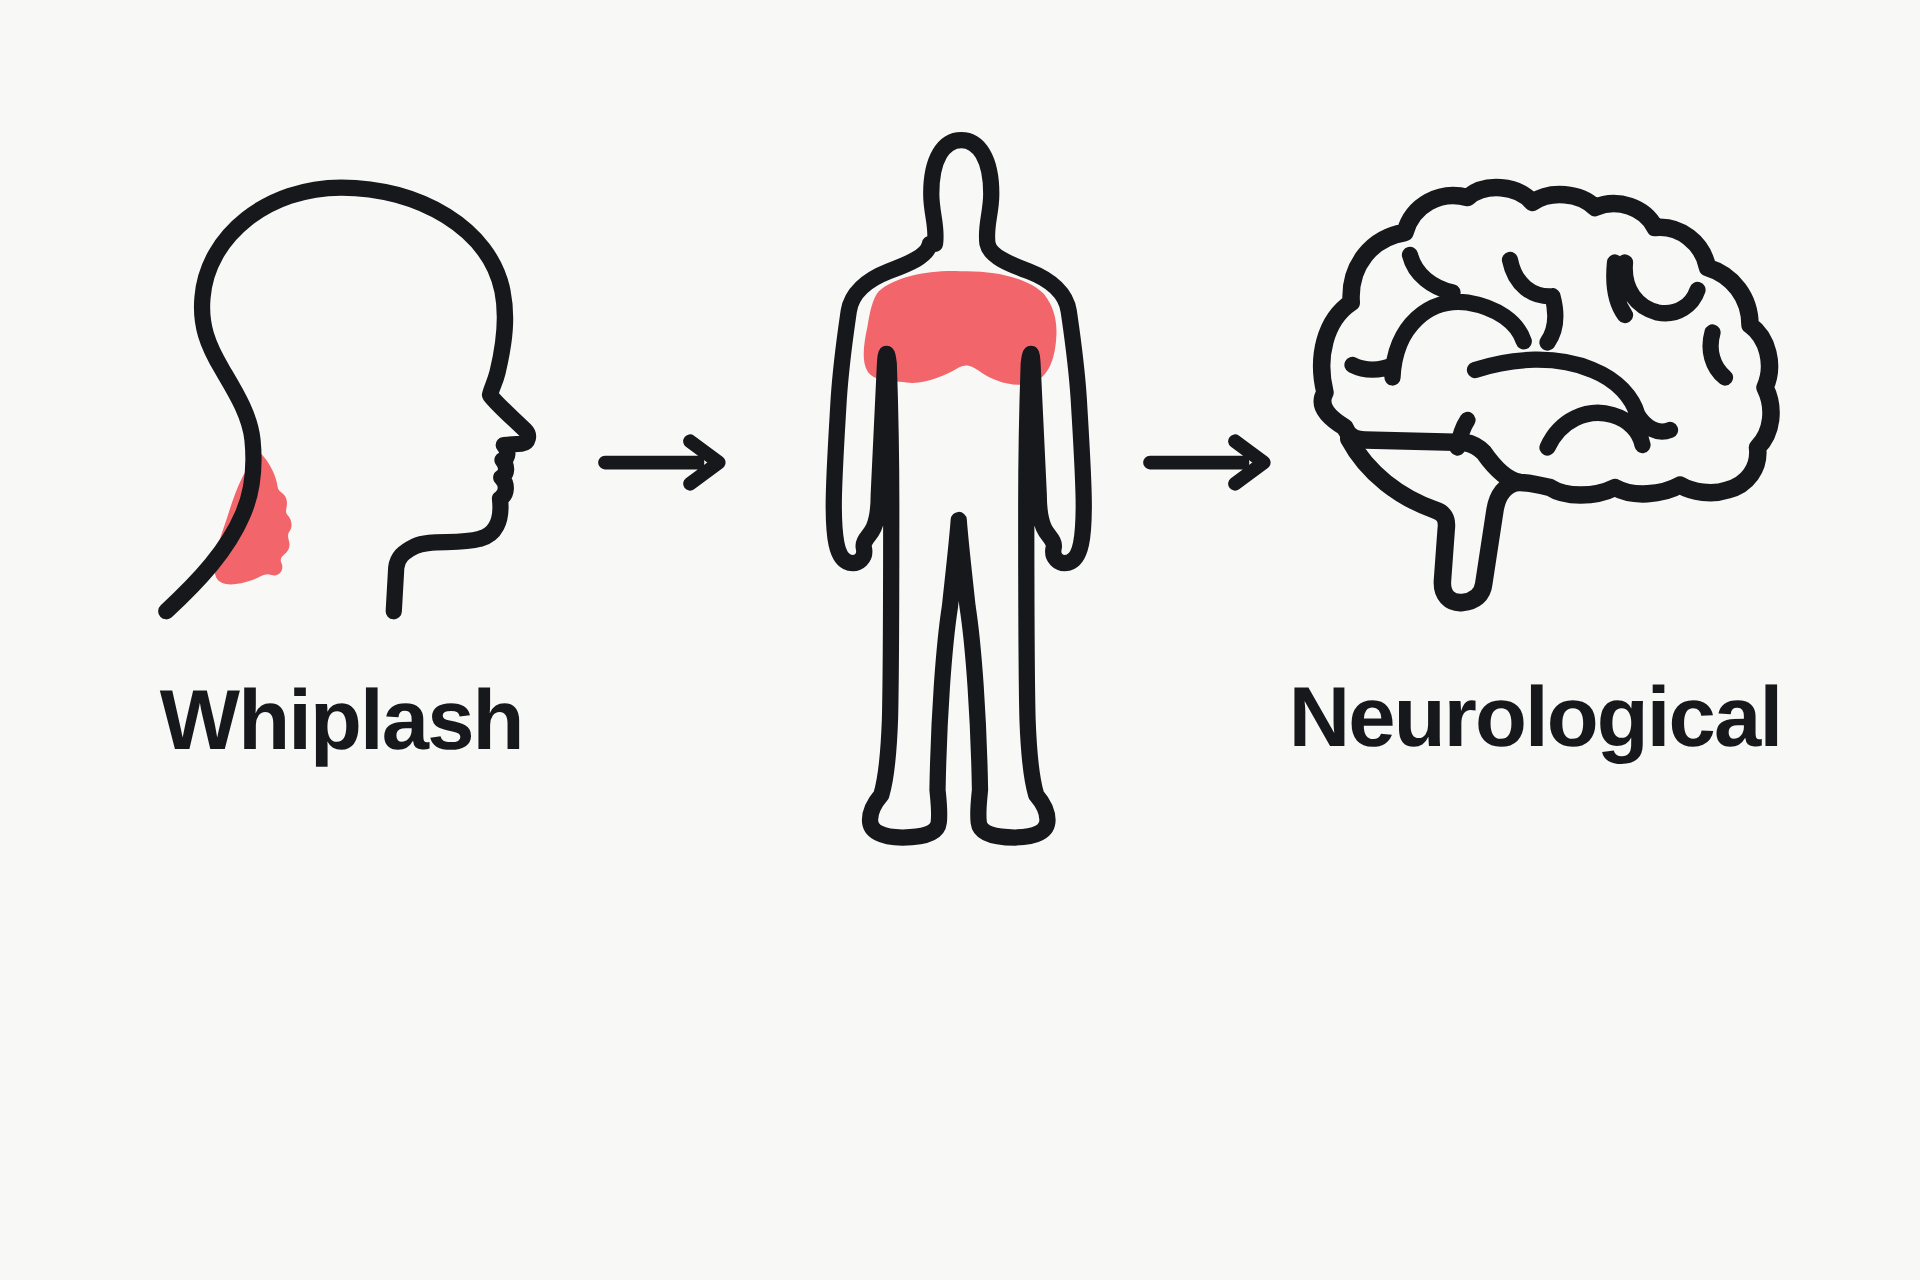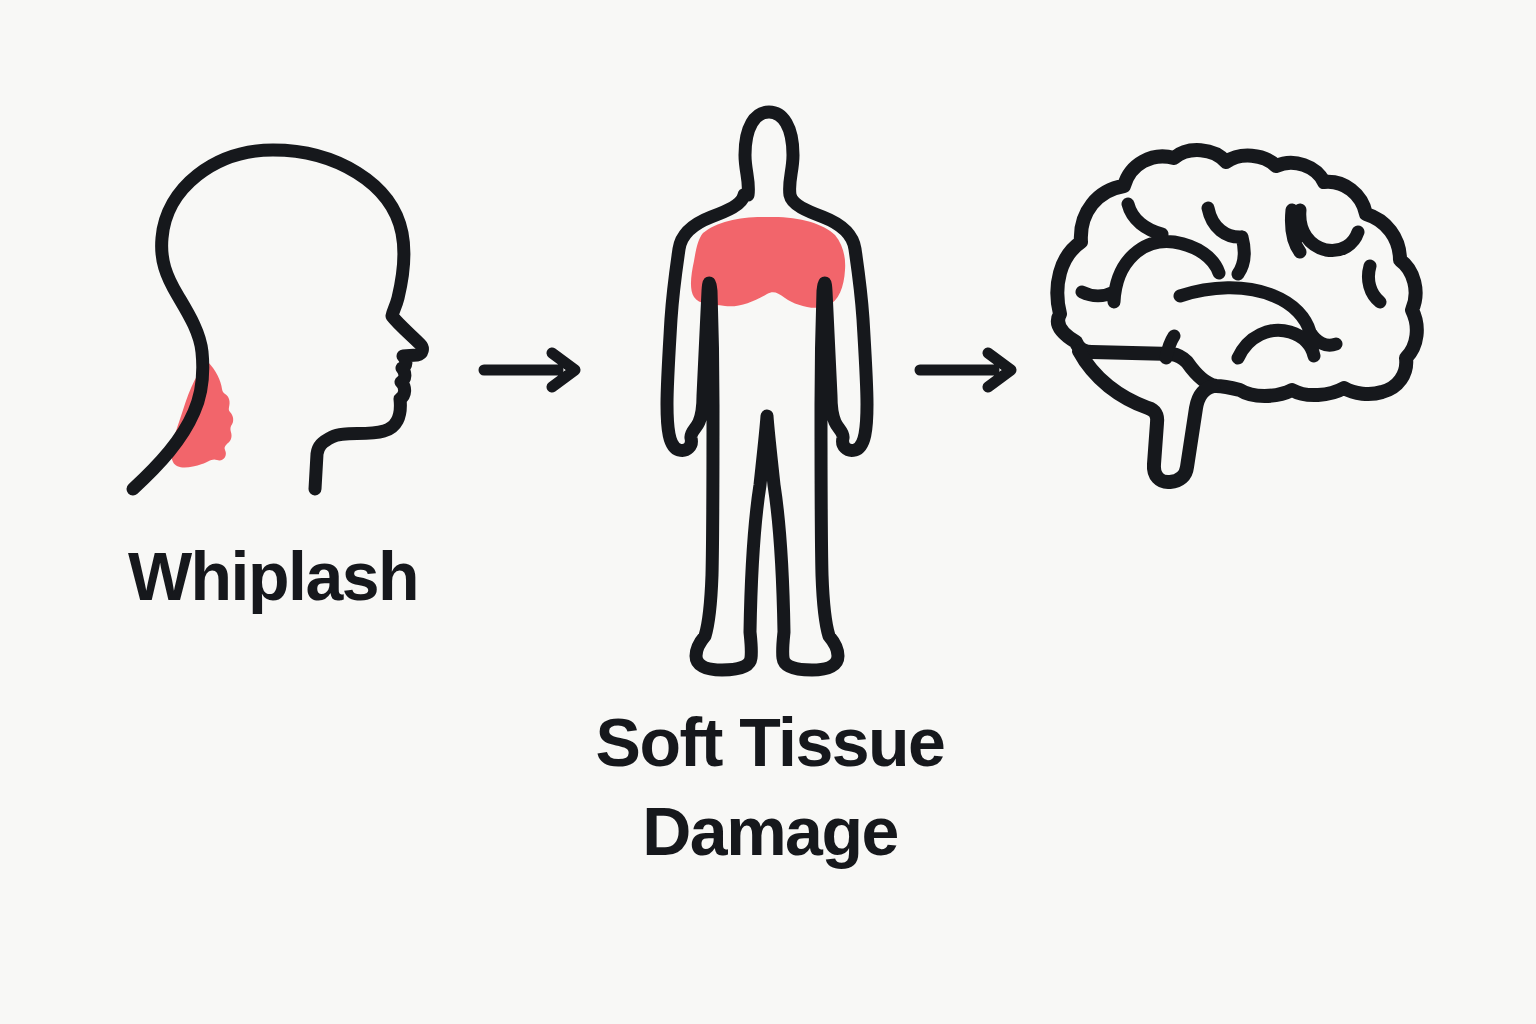--- a/index.html
+++ b/index.html
@@ -123,21 +123,18 @@
          M 262,186 C 268,196 278,202 288,198
          M 190,212 C 200,190 222,180 242,186 C 256,190 264,200 266,210
          M 322,120 C 318,134 322,148 332,156
          M 118,212 C 120,202 122,196 126,190"></path>
   </svg>
 
   <div class="step-label" id="label-whiplash">
     <span>Whiplash</span>
   </div>
 
-  <div class="step-label" id="label-soft-tissue">
-    <span>Soft Tissue</span>
-    <span>Damage</span>
-  </div>
 
   <div class="step-label" id="label-neuro">
+    <span>Neurological</span>
   </div>
 
 </div>
 
 </body></html>

